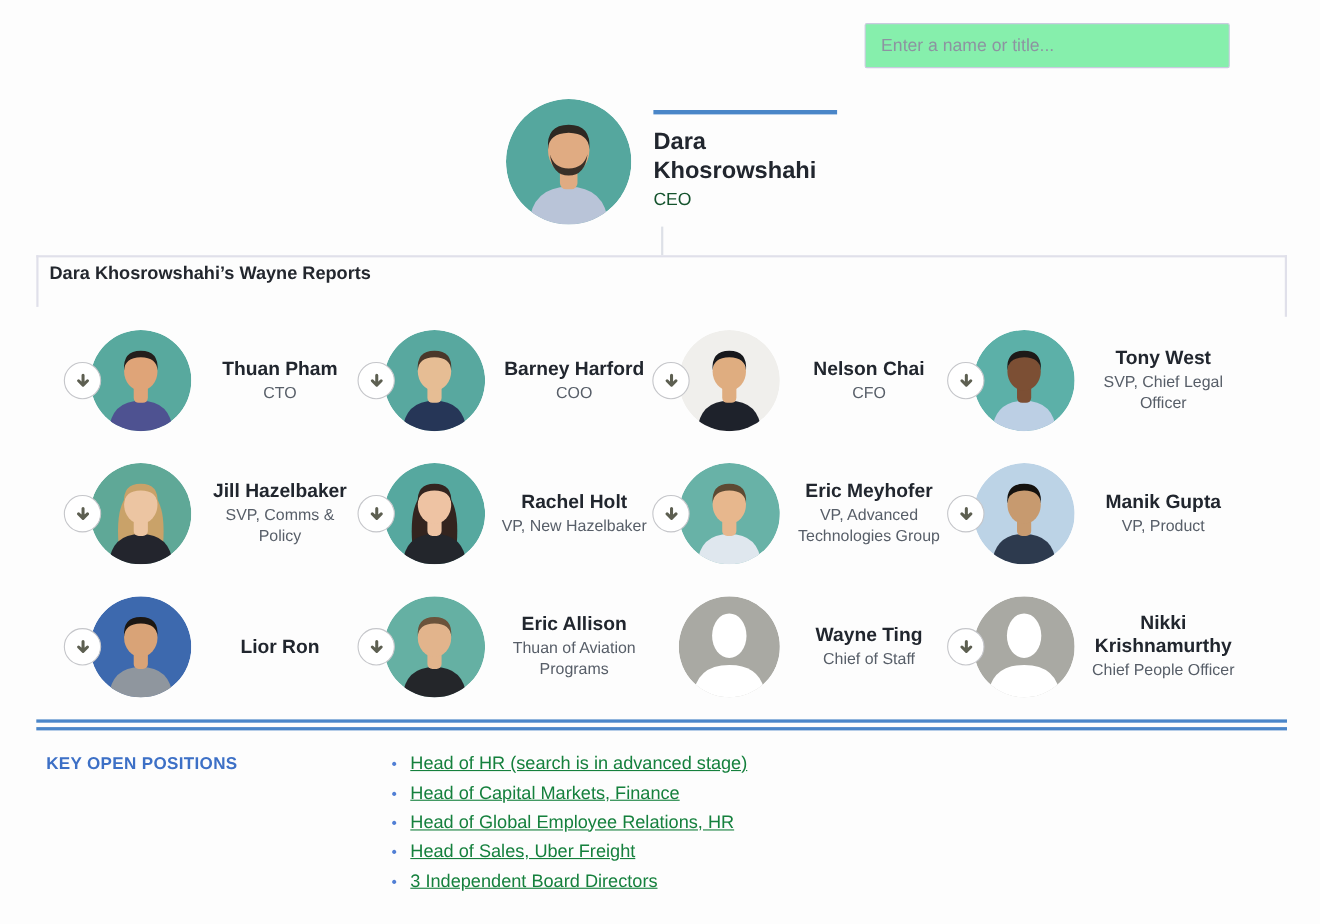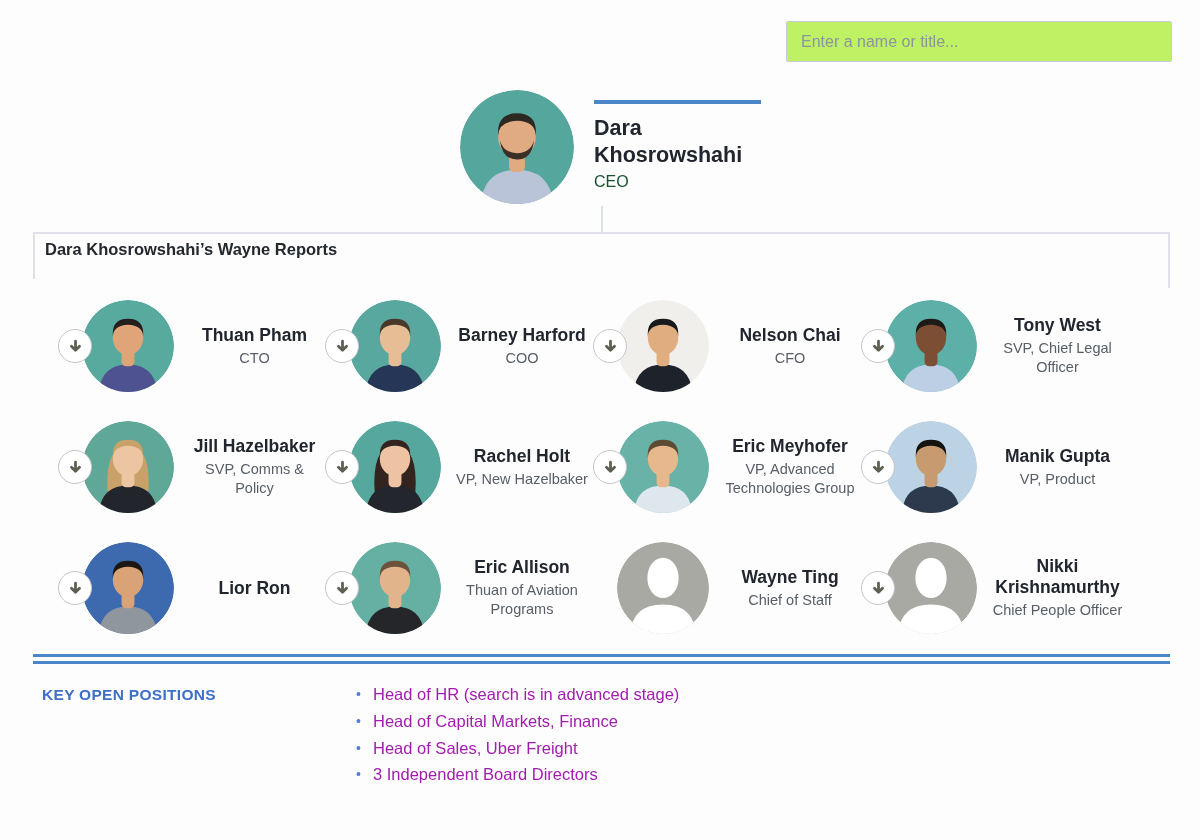--- a/index.html
+++ b/index.html
@@ -2,22 +2,22 @@
 <html><head>
 <meta charset="utf-8">
 <style>
   * { margin:0; padding:0; box-sizing:border-box; }
   html,body { background:#fdfdfd; }
   body { font-family:"Liberation Sans","DejaVu Sans",sans-serif; }
   .page { position:relative; width:1200px; height:840px; background:#fdfdfd; overflow:hidden; }
 
   
   .search-input {
-    position:absolute; left:786px; top:21px; width:386px; height:41px;
-    border:1px solid #c9cbdf; border-radius:2px; background:#bef264;
+    position:absolute; left:786px; top:21px; width:332px; height:41px;
+    border:1px solid #c9cbdf; border-radius:2px; background:#86efac;
     font-family:inherit; font-size:16px; color:#3a3f4a; padding:0 14px;
   }
   .search-input::placeholder { color:#8d93a1; }
 
   
   .ceo-card { position:absolute; left:460px; top:90px; width:330px; height:130px; }
   .ceo-avatar { position:absolute; left:0; top:0; width:114px; height:114px; border-radius:50%; overflow:hidden; }
   .ceo-info { position:absolute; left:134px; top:10px; width:180px; }
   .ceo-rule { width:167px; height:4px; background:#4a86c8; margin-bottom:11px; }
   .ceo-name { font-size:21.5px; font-weight:bold; color:#21262e; line-height:27px; width:172px; }
@@ -43,21 +43,21 @@
   }
   .ptext { margin-left:13px; width:160px;text-align:center; }
   .pname { font-size:17.5px; font-weight:bold; color:#21262e; line-height:21px; }
   .ptitle { font-size:14.5px; color:#575e68; line-height:19px; margin-top:3px; }
 
   
   .blue-rule { position:absolute; left:33px; width:1137px; height:3px; background:#4b86c9; }
   .rule-a { top:654px; } .rule-b { top:661px; }
   .positions-heading { position:absolute; left:42px; top:686px; font-size:15.5px; font-weight:bold; color:#3d70c6; letter-spacing:0.3px; }
   .positions-list { position:absolute; left:355px; top:681px; list-style:none; }
-  .positions-list li { position:relative; font-size:16.5px; color:#a21caf; line-height:26.8px; padding-left:18px; }
+  .positions-list li { position:relative; font-size:16.5px; color:#15803d; line-height:26.8px; padding-left:18px;text-decoration:underline; }
   .positions-list li::before { content:"•"; position:absolute; left:1px; top:0; font-size:14px; color:#517fd5; }
 </style>
 </head>
 <body>
 
 <div class="page">
 
   <input class="search-input" type="text" placeholder="Enter a name or title..." style="">
 
   <div class="ceo-card">
@@ -323,17 +323,18 @@
     </div>
 
   <div class="blue-rule rule-a"></div>
   <div class="blue-rule rule-b"></div>
 
   <div class="positions-heading">KEY OPEN POSITIONS</div>
 
   <ul class="positions-list">
     <li>Head of HR (search is in advanced stage)</li>
     <li>Head of Capital Markets, Finance</li>
+    <li>Head of Global Employee Relations, HR</li>
     <li>Head of Sales, Uber Freight</li>
     <li>3 Independent Board Directors</li>
   </ul>
 
 </div>
 
 </body></html>

